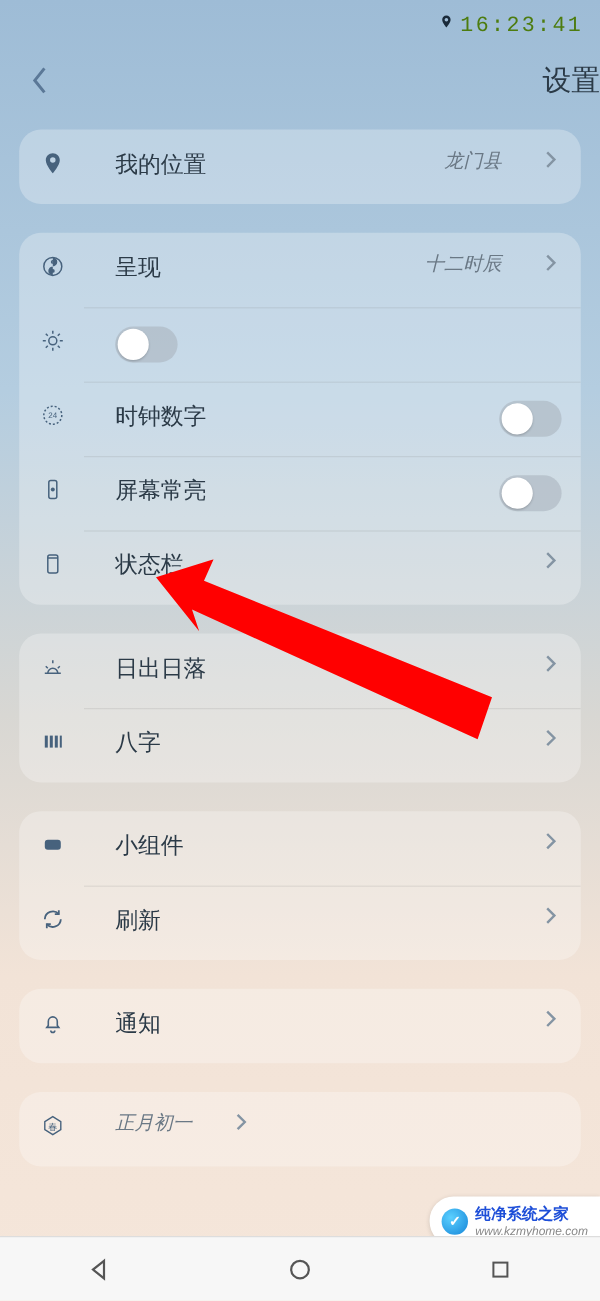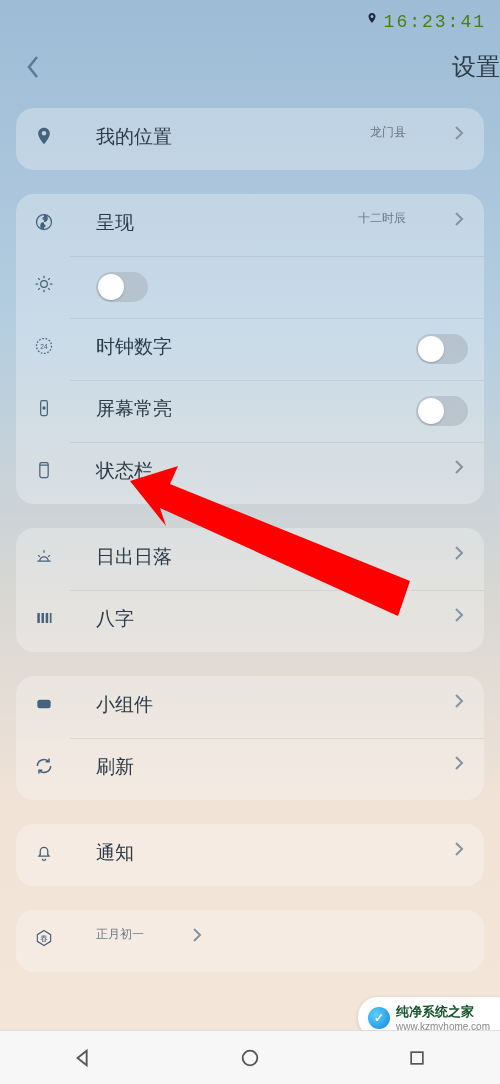--- a/index.html
+++ b/index.html
@@ -70,23 +70,24 @@
     margin-right: 12px;
     color:#47627d;
     flex-shrink:0;
   }
   .row .label {
     flex: 1;
     font-size: 19px;
     color:#2b3a47;
   }
   .row .value {
-    font-size: 12px;
+    font-size: 16px;
     color:#6a7885;
-    margin-right: 16px;
+    margin-right: 4px;
+    font-style: italic;
   }
   .chevron {
     width:18px; height:18px;
     display:flex;align-items:center;justify-content:center;
     color:#8494a3;
   }
   .toggle {
     width: 52px; height: 30px;
     border-radius: 15px;
     background: rgba(170,180,190,0.6);
@@ -131,22 +132,22 @@
     gap:6px;
     box-shadow: 0 1px 4px rgba(0,0,0,0.15);
     font-size:13px;
   }
   .watermark .logo {
     width:22px;height:22px;border-radius:50%;
     background: radial-gradient(circle at 35% 35%, #5bd0ff, #1585d8);
     display:flex;align-items:center;justify-content:center;
     color:#fff;font-size:12px;font-weight:bold;
   }
-  .watermark .top-line{color:#14532d;font-weight:600;}
-  .watermark .bottom-line{color:#888;font-size:10px;}
+  .watermark .top-line{color:#1d4ed8;font-weight:600;}
+  .watermark .bottom-line{color:#888;font-size:10px;font-style:italic;}
 </style>
 </head>
 <body>
 
 <div class="status-bar">
   <span class="pin">
     <svg width="12" height="12" viewBox="0 0 24 24" fill="#1a2a3a">
         <path d="M12 2C8 2 5 5 5 9c0 5 7 13 7 13s7-8 7-13c0-4-3-7-7-7zm0 10a3 3 0 110-6 3 3 0 010 6z"></path>
       </svg>
   </span>

